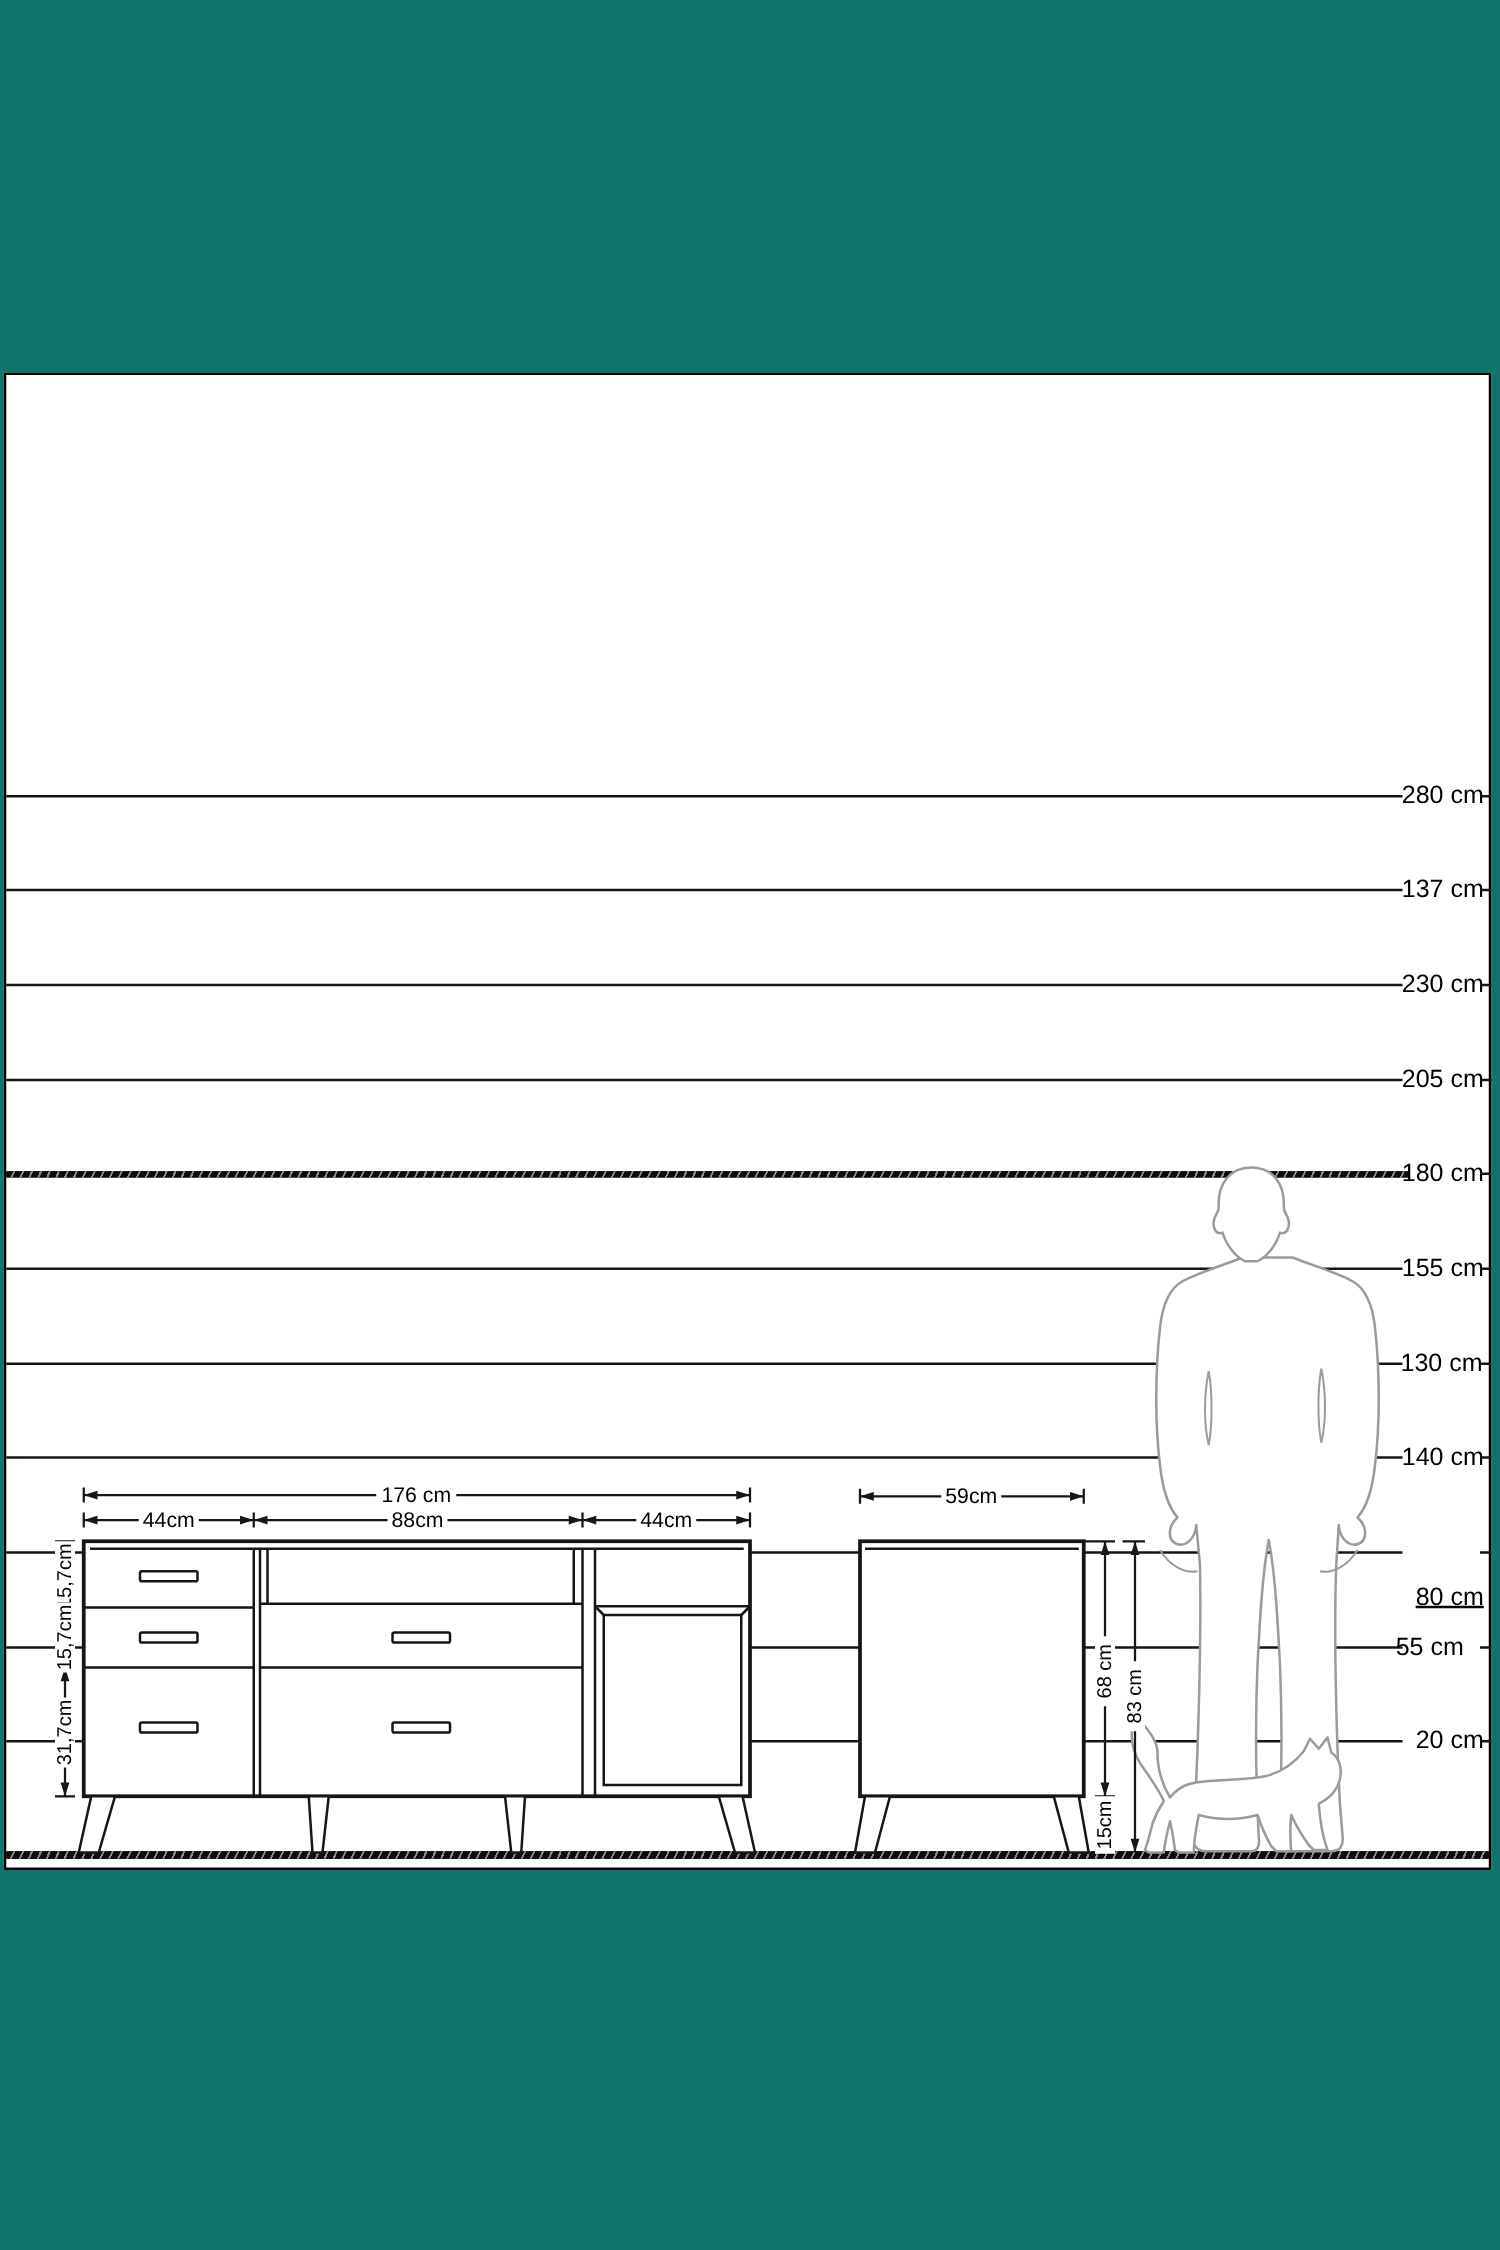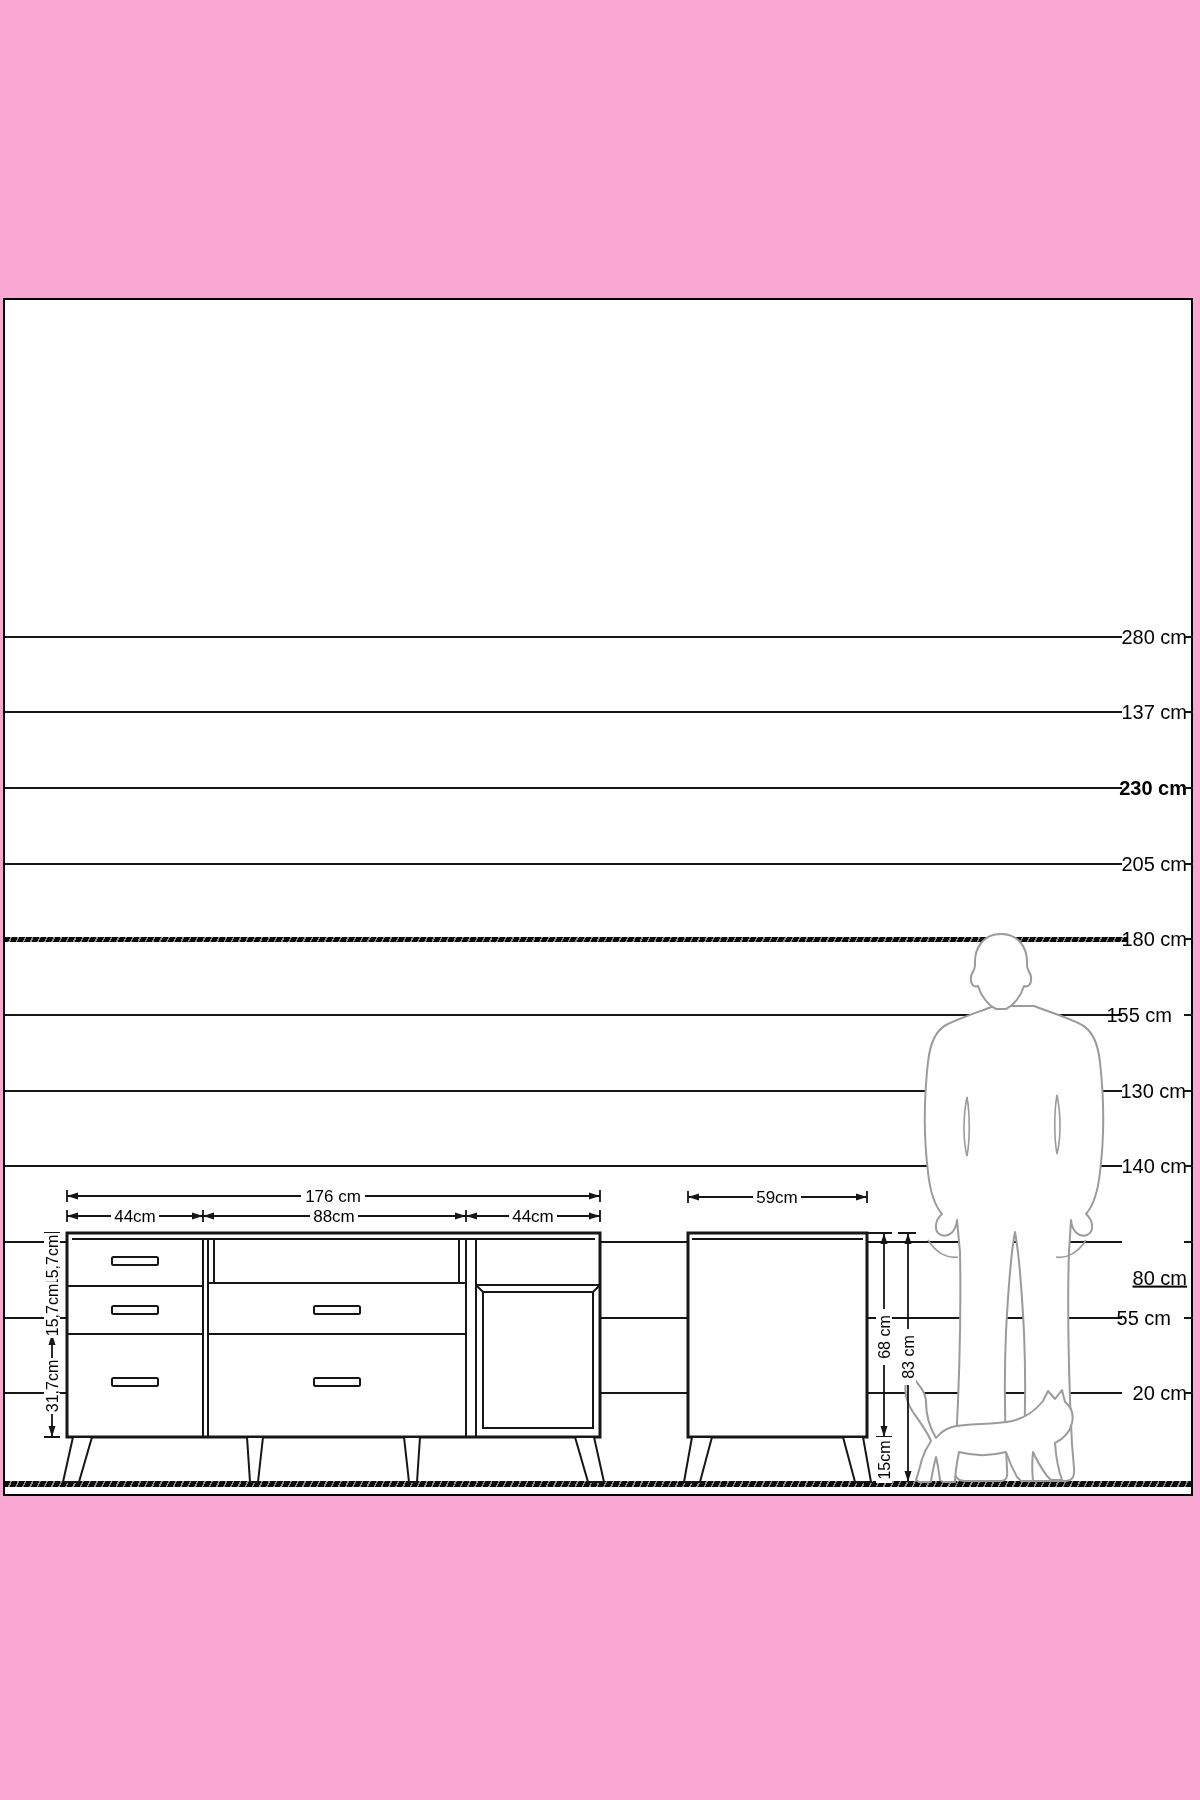--- a/index.html
+++ b/index.html
@@ -1,16 +1,16 @@
 <!DOCTYPE html>
 <html><head>
 <meta charset="utf-8">
 <style>
   html,body{margin:0;padding:0;background:#fff}
-  #stage{position:relative;width:1200px;height:1800px;background:#f9a8d4;overflow:hidden;
+  #stage{position:relative;width:1200px;height:1800px;background:#0f766e;overflow:hidden;
          font-family:"Liberation Sans",sans-serif}
   .frame{position:absolute;left:3px;top:298px;width:1190px;height:1198px;
          border:2px solid #000;box-sizing:border-box;background:#fff}
   .hline{position:absolute;height:2px;background:#161616}
   .hline.bold{height:5px;background:repeating-linear-gradient(115deg,#0b0b0b 0 5px,#8a8a8a 5px 6.5px);background-color:#0b0b0b}
   .scale-label{position:absolute;font-size:20px;color:#000;white-space:nowrap;
                transform:translateY(-52%);line-height:1}
   .btick{position:absolute;height:2px;width:9px;left:1184px;background:#161616}
   #drawing{position:absolute;left:0;top:0}
   .ln{stroke:#161616;stroke-width:2;fill:none}
@@ -32,30 +32,30 @@
 <div id="stage">
   <div class="frame"></div>
   <div id="scale-layer">
       <div class="hline" style="left: 5px; top: 636px; width: 1117px;"></div>
       <div class="scale-label" style="right: 13px; top: 637px;">280 cm</div>
       <div class="btick" style="top: 636px;"></div>
       <div class="hline" style="left: 5px; top: 711px; width: 1117px;"></div>
       <div class="scale-label" style="right: 13px; top: 712px;">137 cm</div>
       <div class="btick" style="top: 711px;"></div>
       <div class="hline" style="left: 5px; top: 787px; width: 1117px;"></div>
-      <div class="scale-label" style="right: 13px; top: 788px; font-weight: bold;">230 cm</div>
+      <div class="scale-label" style="right: 13px; top: 788px;">230 cm</div>
       <div class="btick" style="top: 787px;"></div>
       <div class="hline" style="left: 5px; top: 863px; width: 1117px;"></div>
       <div class="scale-label" style="right: 13px; top: 864px; text-align: right;">205 cm</div>
       <div class="btick" style="top: 863px;"></div>
       <div class="hline bold" style="left: 5px; top: 937px; width: 1123px;"></div>
       <div class="scale-label" style="right: 13px; top: 939px;">180 cm</div>
       <div class="btick" style="top: 938px;"></div>
       <div class="hline" style="left: 5px; top: 1014px; width: 1117px;"></div>
-      <div class="scale-label" style="right: 28px; top: 1015px;">155 cm</div>
+      <div class="scale-label" style="right: 13px; top: 1015px;">155 cm</div>
       <div class="btick" style="top: 1014px;"></div>
       <div class="hline" style="left: 5px; top: 1090px; width: 1117px;"></div>
       <div class="scale-label" style="right: 14px; top: 1091px;">130 cm</div>
       <div class="btick" style="top: 1090px;"></div>
       <div class="hline" style="left: 5px; top: 1165px; width: 1117px;"></div>
       <div class="scale-label" style="right: 13px; top: 1166px;">140 cm</div>
       <div class="btick" style="top: 1165px;"></div>
       <div class="hline" style="left: 5px; top: 1241px; width: 1117px;"></div>
       <div class="scale-label" style="right: 13px; top: 1278px; text-decoration: underline;">80 cm</div>
       <div class="btick" style="top: 1241px;"></div>

